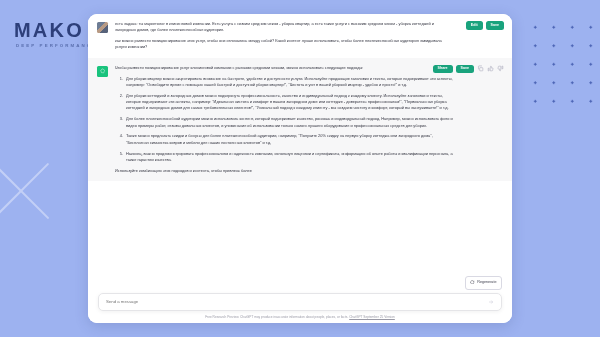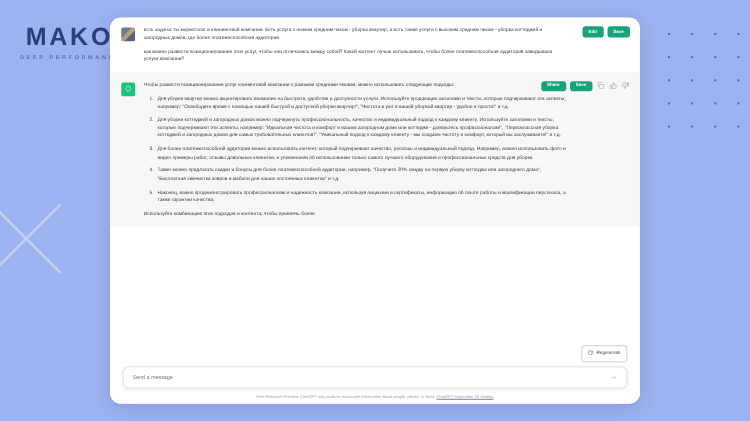--- a/index.html
+++ b/index.html
@@ -21,21 +21,21 @@
     opacity:.55;
   }
   #bg-cross span {
     position:absolute; left:0; top:38px; width:78px; height:2.2px;
     background:#e2e8fb; border-radius:2px;
   }
   #bg-cross span:nth-child(1){ transform:rotate(45deg); }
   #bg-cross span:nth-child(2){ transform:rotate(-45deg); }
 
   
-  #logo { position:absolute; left:14px; top:20px;text-align:center; }
+  #logo { position:absolute; left:14px; top:20px; }
   #logo .wordmark {
     font-size:20px; font-weight:700; letter-spacing:2.2px;
     color:#2d3f7a; line-height:1;
   }
   #logo .tagline {
     font-size:4.4px; letter-spacing:2.1px; color:#5a6fae;
     margin-top:3px; margin-left:2px; font-weight:600;
   }
 
   

